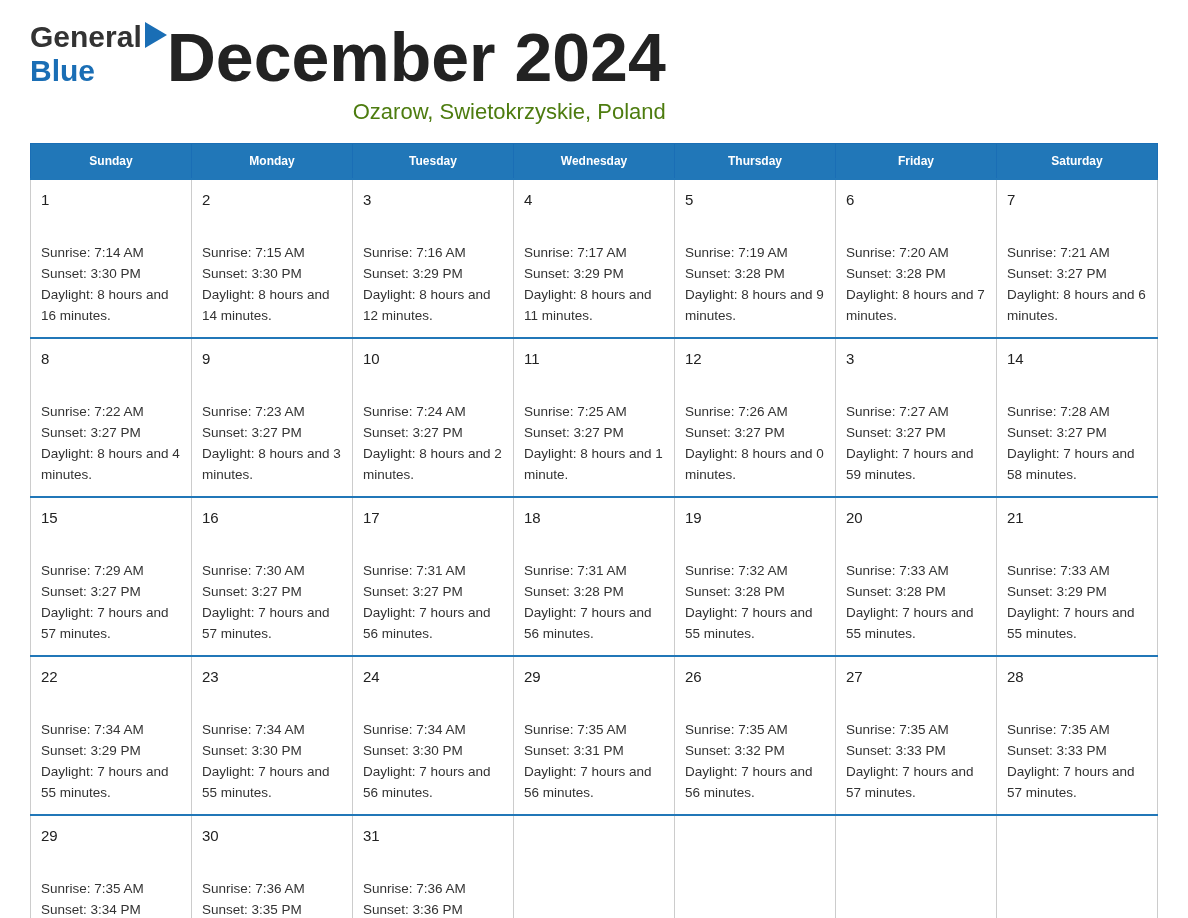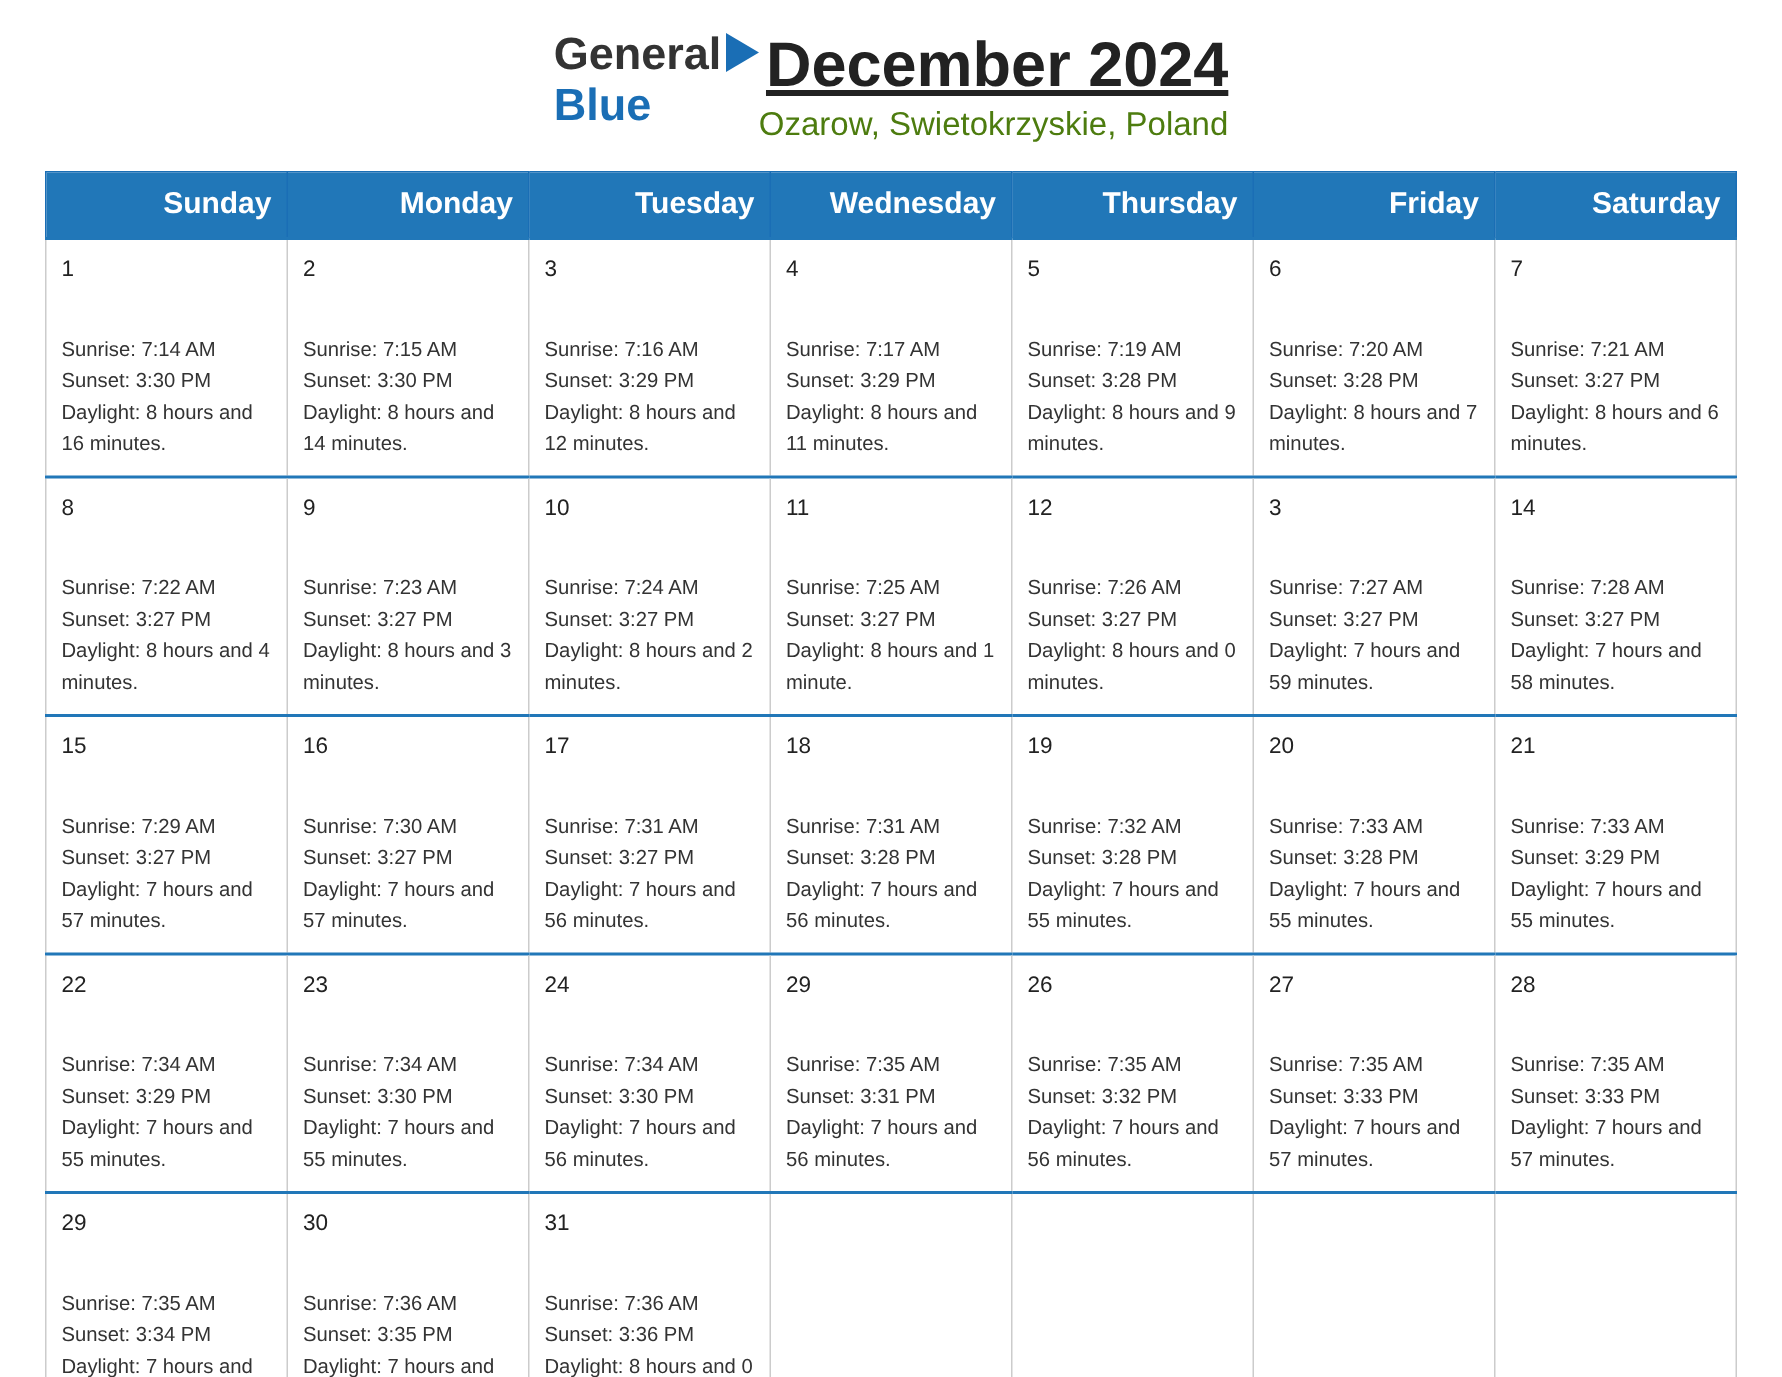--- a/index.html
+++ b/index.html
@@ -5,56 +5,55 @@
     * { box-sizing: border-box; margin: 0; padding: 0; }
     body {
       font-family: Arial, sans-serif;
       background: #fff;
       padding: 20px 30px;
       width: 1188px;
       min-height: 918px;
     }
     .header {
       display: flex;
-      justify-content: center;
+      justify-content: flex-start;
       align-items: flex-start;
       margin-bottom: 18px;
     }
     .logo {
       display: flex;
       flex-direction: column;
       align-items: flex-start;
     }
     .title-section {
       text-align: right;
     }
     .month-title {
-      font-size: 42px;
+      font-size: 68px;
       font-weight: bold;
       color: #222;
       line-height: 1.1;
-      text-decoration: underline;
     }
     .location-title {
       font-size: 22px;
       color: #4d7c0f;
       margin-top: 4px;
     }
     table {
       width: 100%;
       border-collapse: collapse;
       table-layout: fixed;
     }
     thead th {
       background-color: #2177b8;
       color: #fff;
-      font-size: 20px;
+      font-size: 12px;
       font-weight: bold;
       padding: 10px 10px;
-      text-align: right;
+      text-align: center;
       border: 1px solid #1a6eb5;
     }
     tbody td {
       vertical-align: top;
       padding: 8px 10px 10px 10px;
       font-size: 13.5px;
       color: #333;
       border: 1px solid #ccc;
       border-top: 2px solid #2177b8;
       line-height: 1.55;

